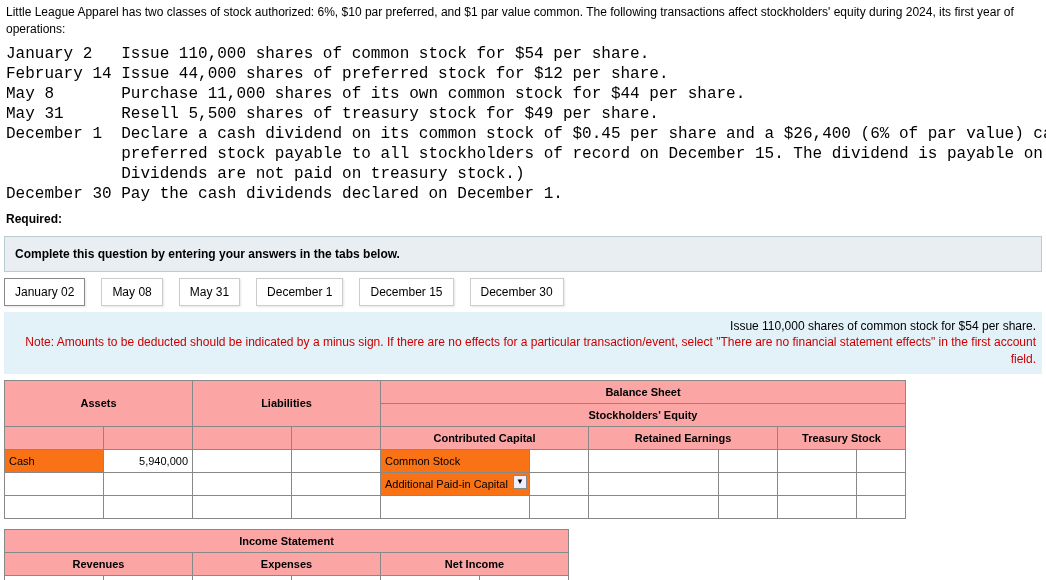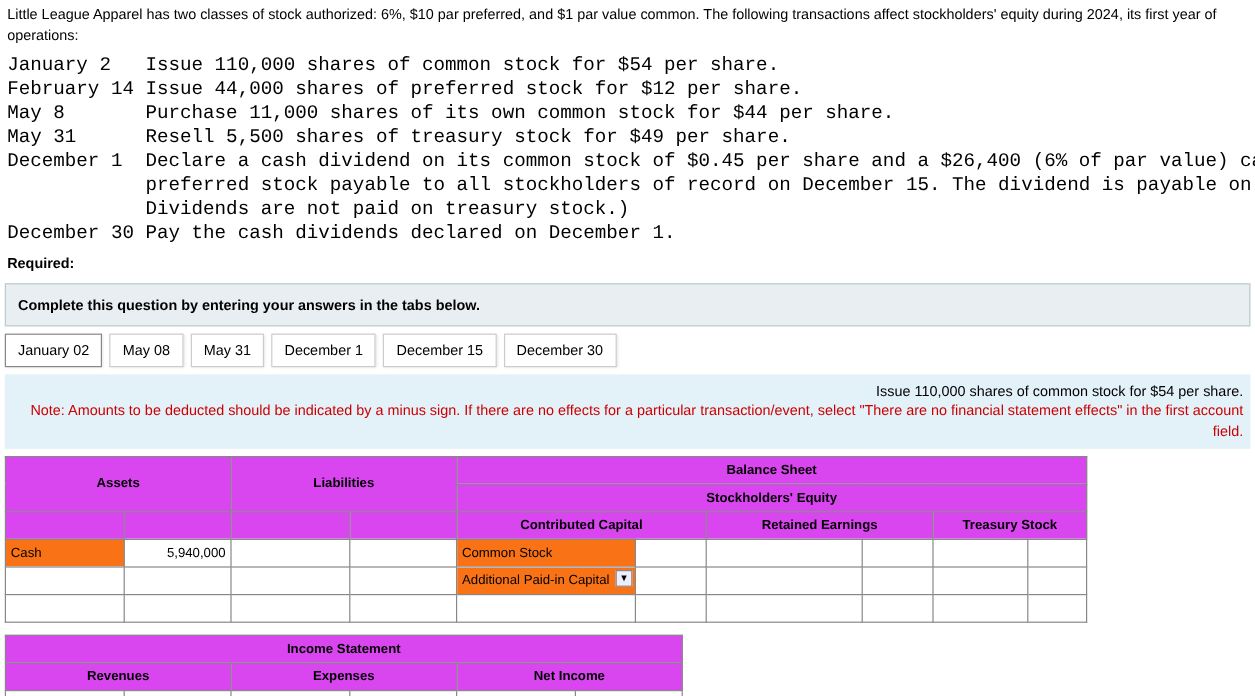--- a/index.html
+++ b/index.html
@@ -1,29 +1,29 @@
 <!DOCTYPE html>
 <html><head>
 <meta charset="utf-8">
 <style>
   body { margin:0; font-family: Arial, sans-serif; font-size:12px; color:#000; background:#fff; width:1046px; }
   .intro { padding:4px 6px; line-height:1.4; }
   .trans { font-family: "Courier New", monospace; white-space:pre; font-size:16px; padding:2px 6px; line-height:1.25; }
   .req { padding:6px; }
   .req b { font-weight:bold; }
   .panel { background:#e8eef2; border:1px solid #bcc; margin:4px; padding:10px; font-weight:bold; font-size:12px; }
-  .tabs { display:flex; margin:6px 4px; gap:6px; }
+  .tabs { display:flex; margin:6px 4px; gap:16px; }
   .tab { border:1px solid #ccc; padding:6px 10px; font-size:12px; background:#fff; cursor:pointer; box-shadow:1px 1px 2px rgba(0,0,0,0.1); }
   .tab.active { border-color:#888; }
   .instr { margin:0 4px; padding:6px; background:#e3f1f9; font-size:12px; line-height:1.4;text-align:right; }
   .instr .note { color:#c00; }
   .sheet { margin:6px 4px; }
   table { border-collapse:collapse; }
   th, td { border:1px solid #888; font-size:11px; padding:3px 4px; height:16px; }
-  th { background:#d946ef; font-weight:bold; text-align:center; }
+  th { background:#fca5a5; font-weight:bold; text-align:center; }
   td.empty { background:#fff; }
   td.val { text-align:right; background:#fff; }
   td.label { background:#f97316; }
   .dropdown-cell { position:relative; }
   .dd-arrow { position:absolute; right:2px; top:2px; width:12px; height:12px; border:1px solid #888; display:flex; align-items:center; justify-content:center; font-size:8px; background:#eef; }
 </style>
 </head>
 <body>
 
 <div class="intro">Little League Apparel has two classes of stock authorized: 6%, $10 par preferred, and $1 par value common. The following transactions affect stockholders' equity during 2024, its first year of operations:</div>

